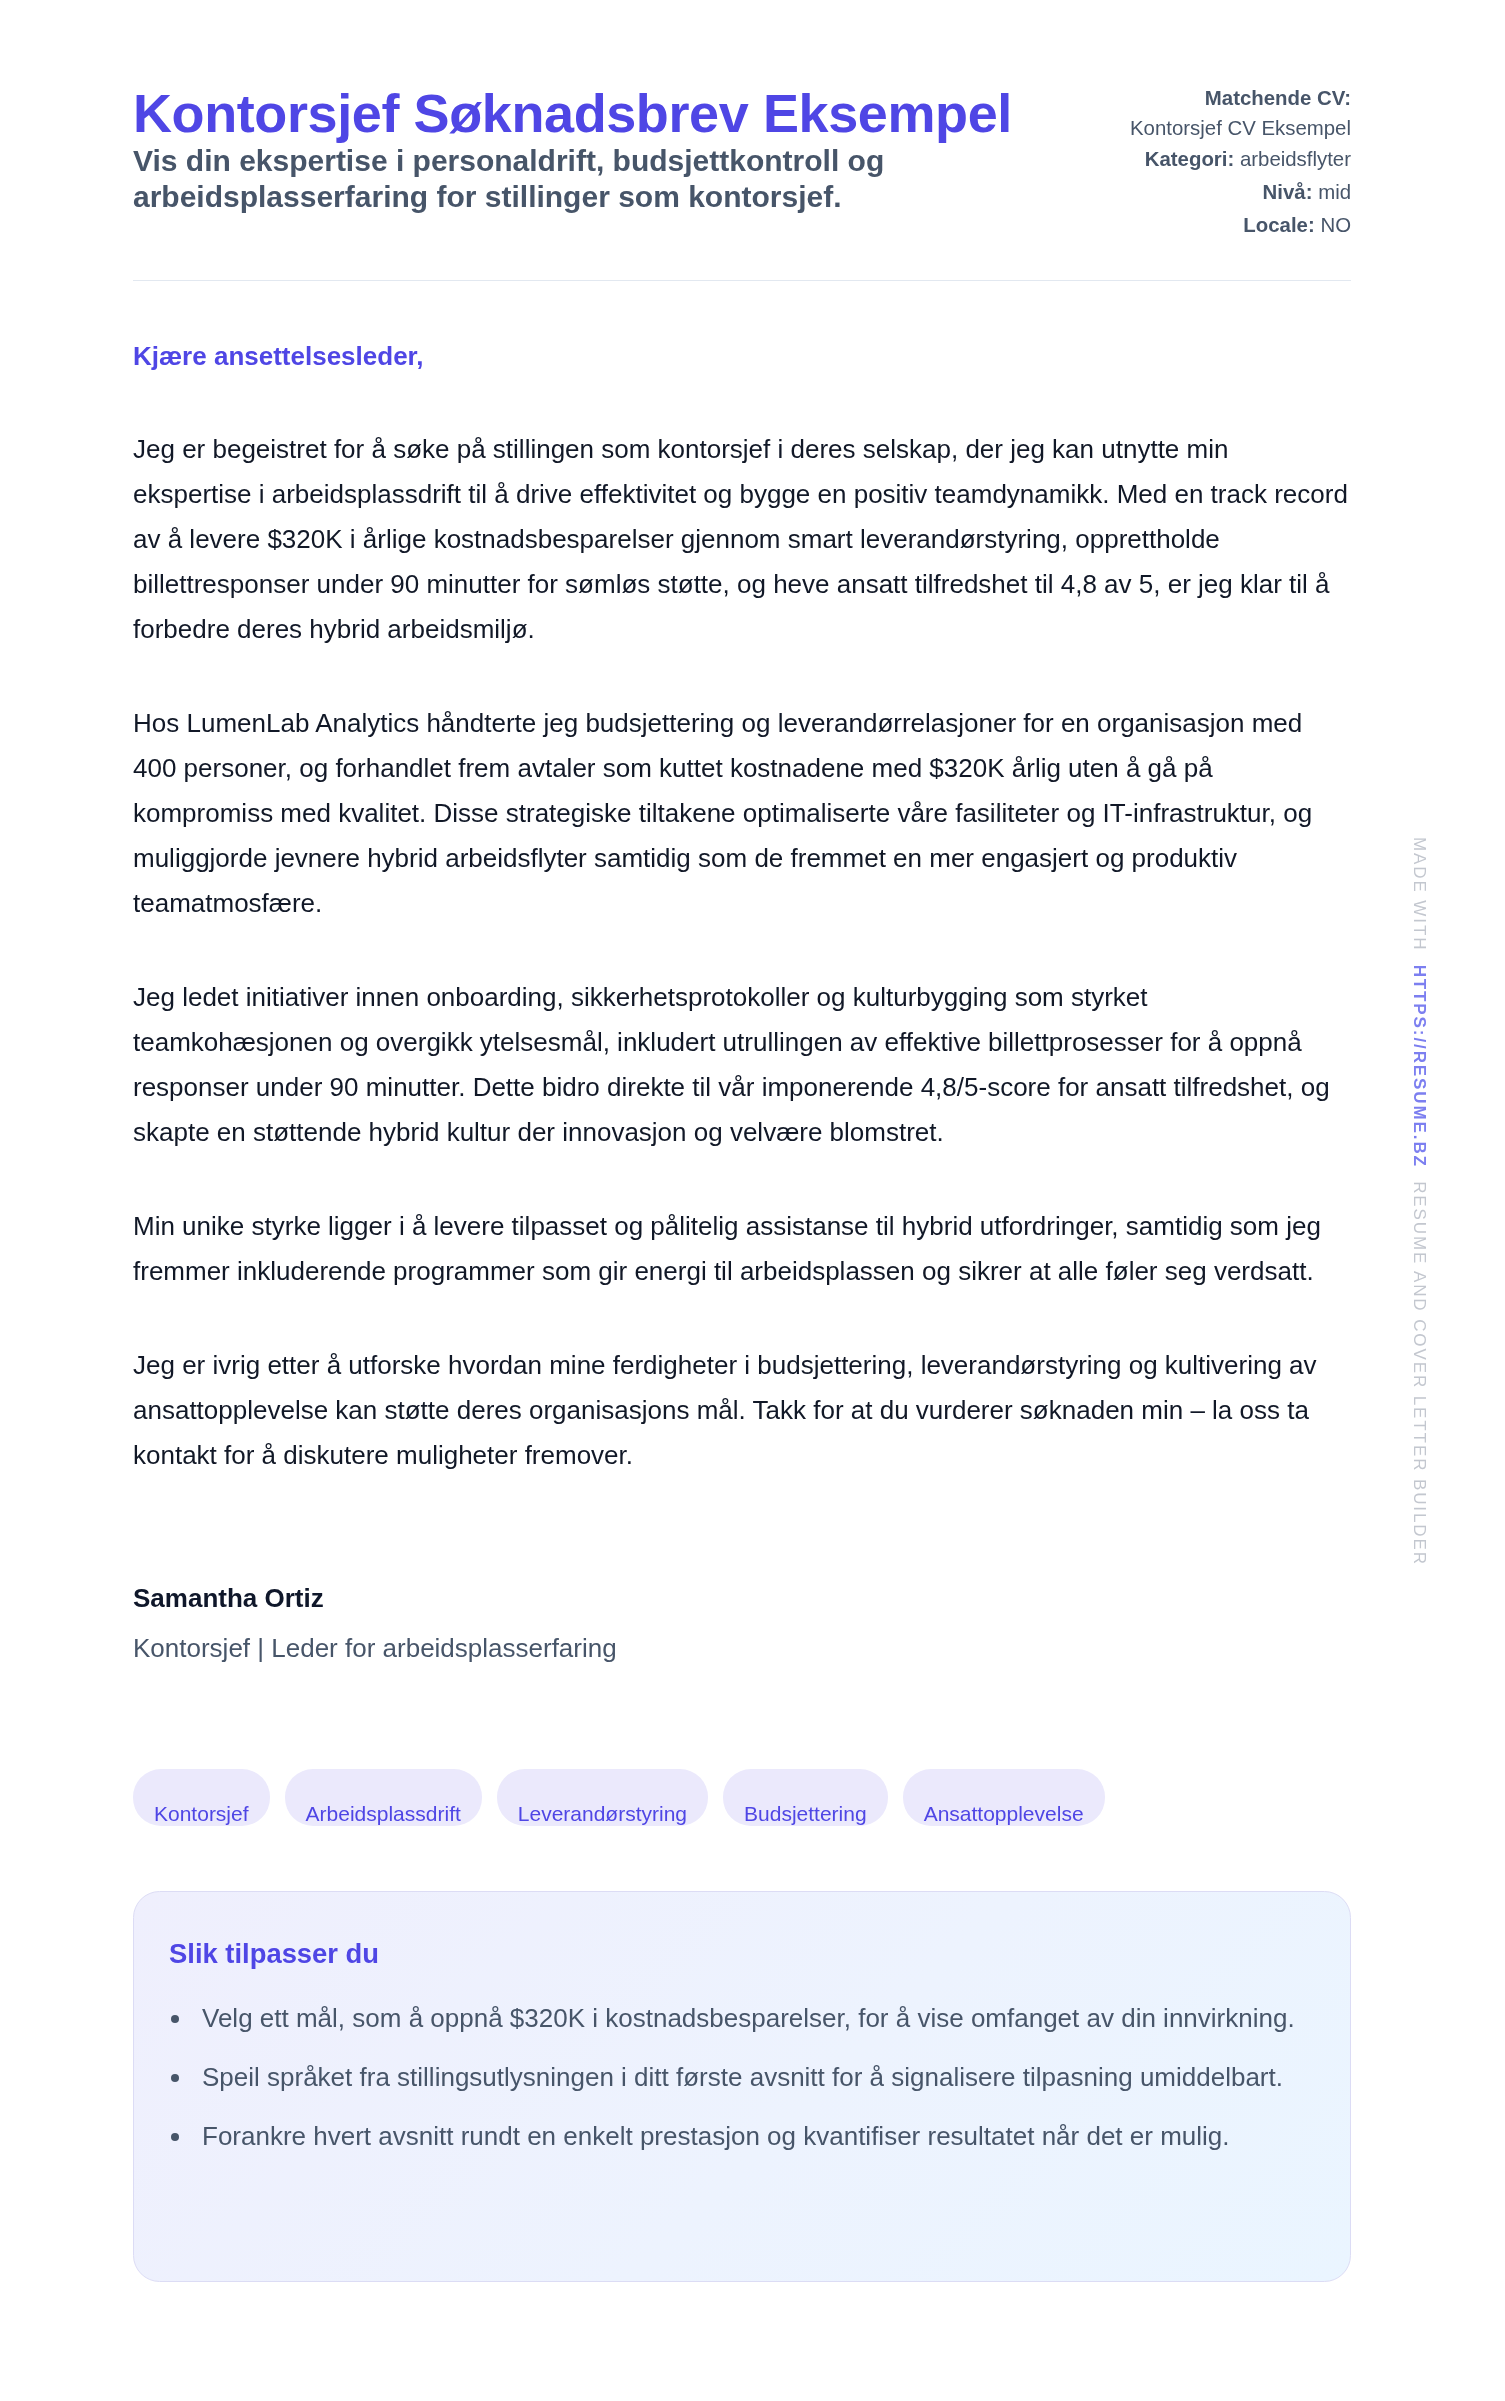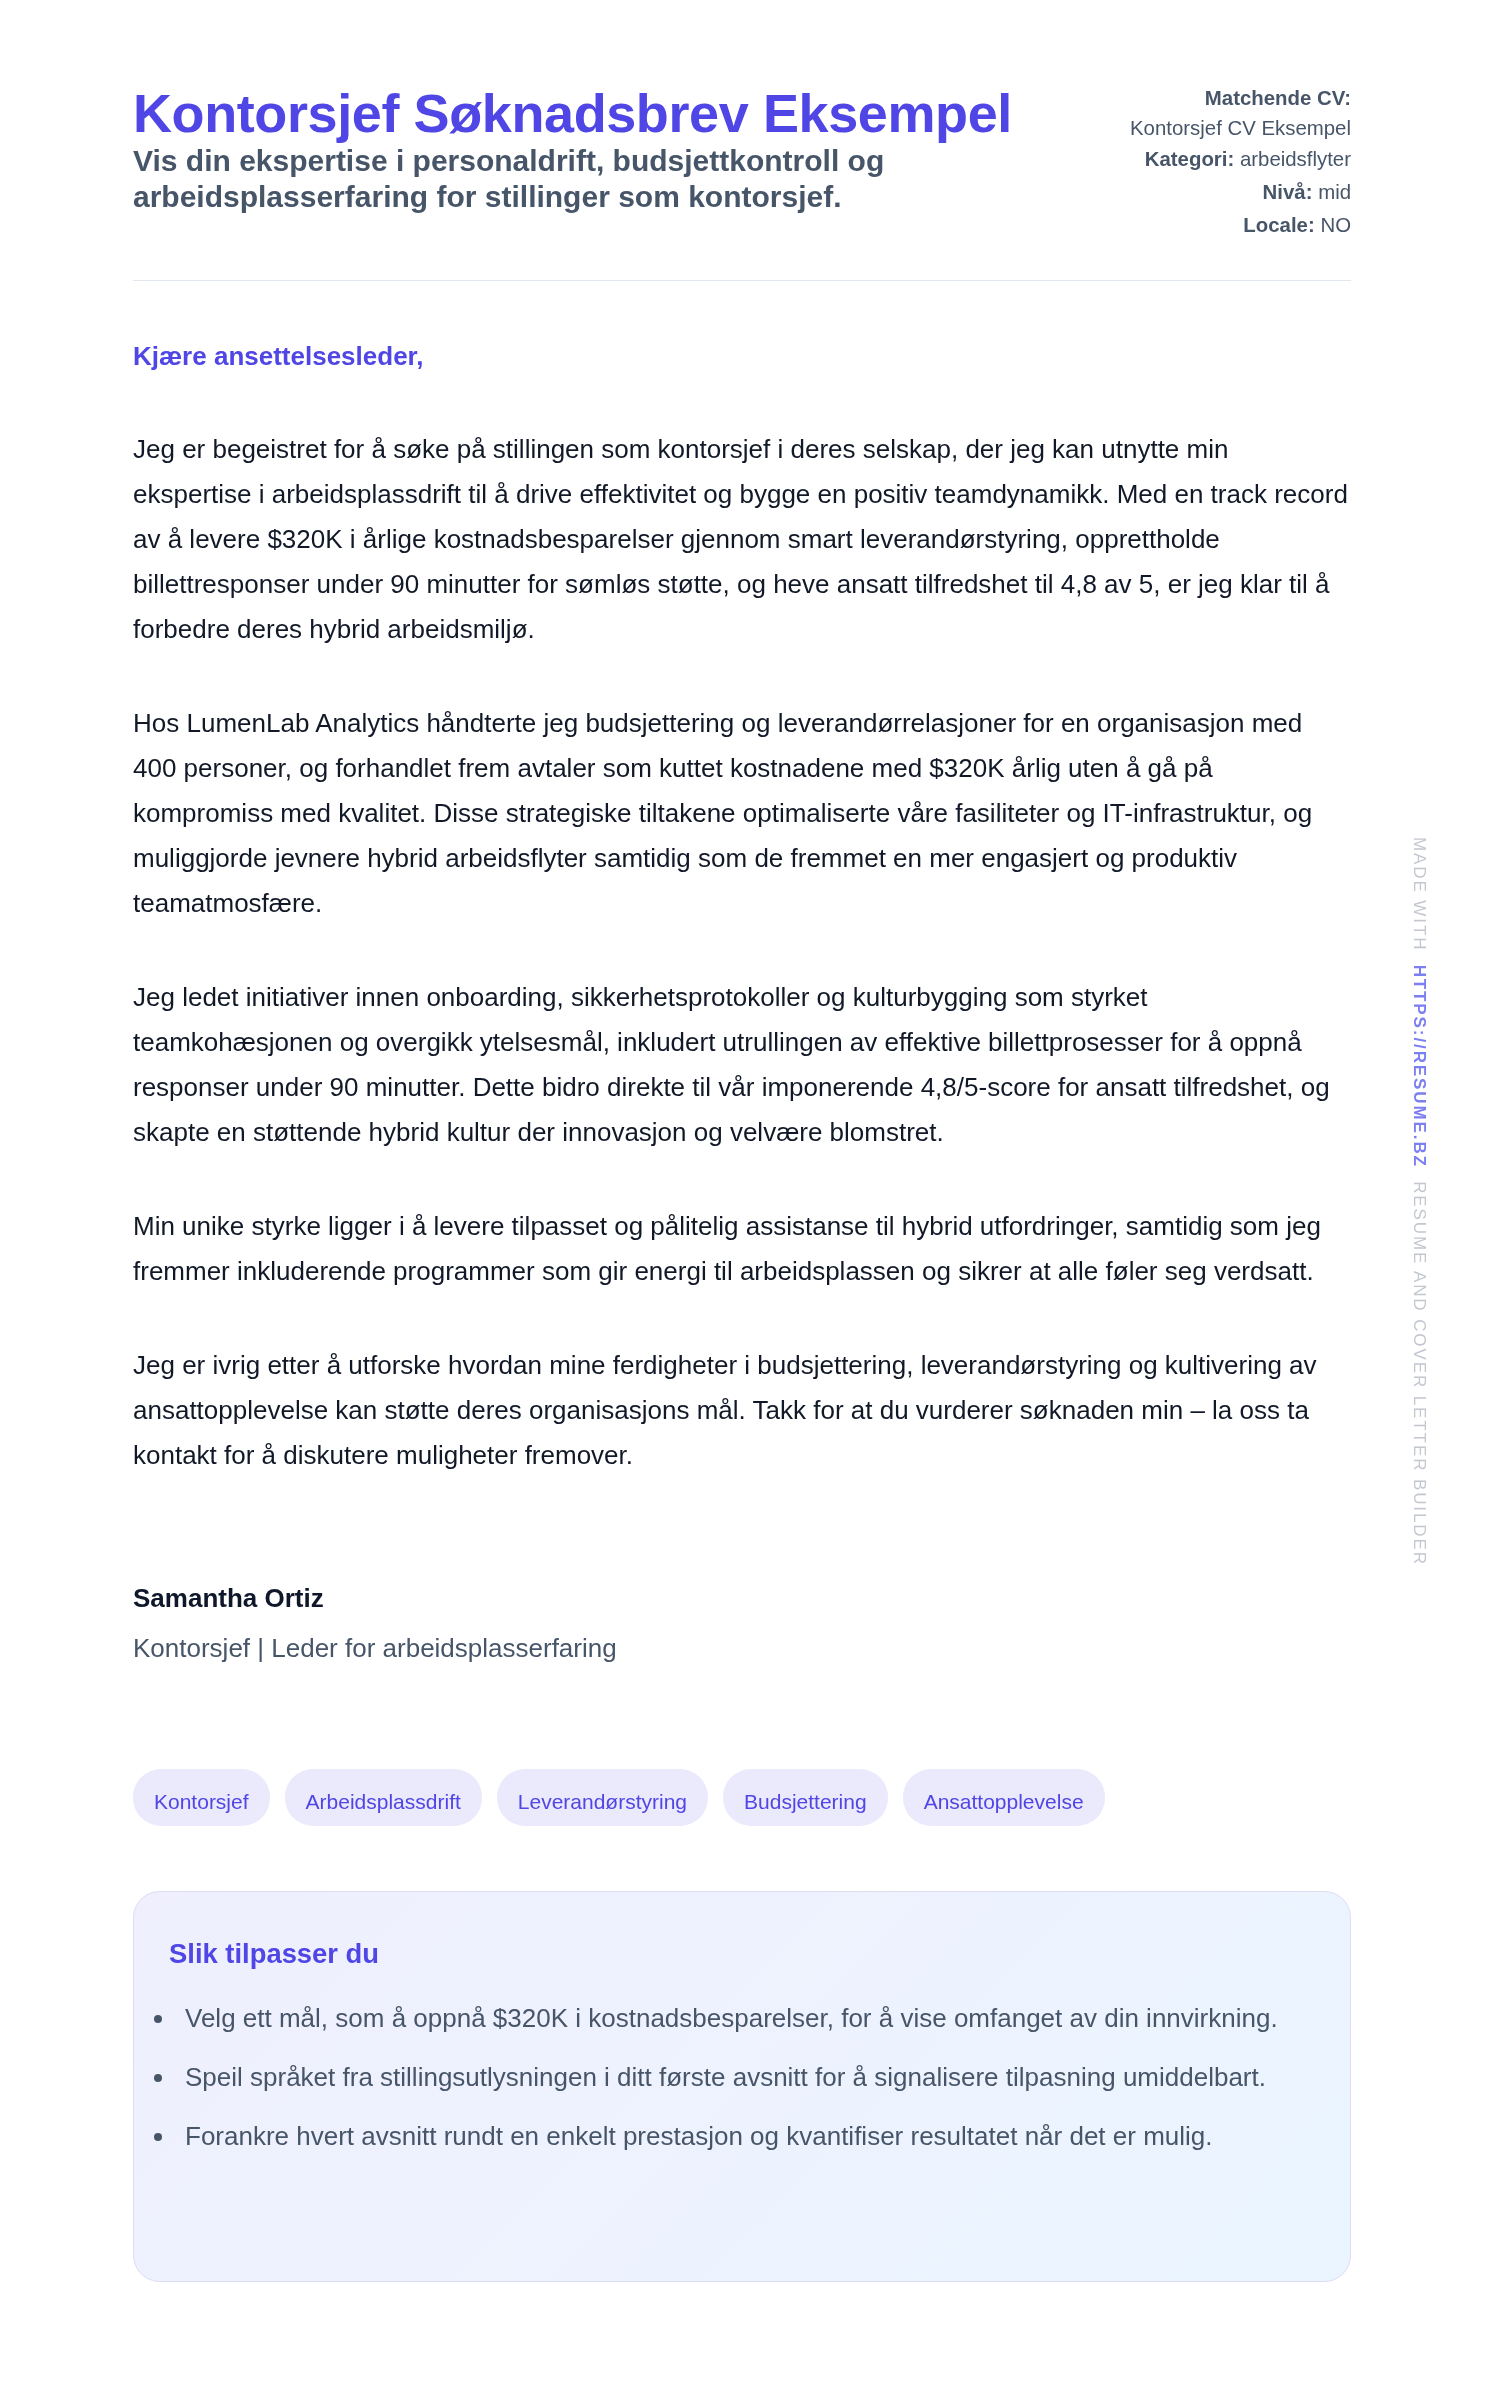--- a/index.html
+++ b/index.html
@@ -101,21 +101,21 @@
   }
   .tags {
     position: absolute;
     left: 133px;
     top: 1769px;
     display: flex;
     gap: 15px;
   }
   .tag {
     height: 57px;
-    padding: 4px 21px;
+    padding: 16px 21px;
     border-radius: 28px;
     background: #ebe9fc;
     color: #4f46e5;
     font-size: 21px;
     line-height: 57px;
     white-space: nowrap;
   }
   .tips {
     position: absolute;
     left: 133px;
@@ -130,21 +130,21 @@
     position: absolute;
     left: 35px;
     top: 44px;
     font-size: 27.4px;
     font-weight: 700;
     color: #4f46e5;
     line-height: 35px;
   }
   .tips ul {
     position: absolute;
-    left: 18px;
+    left: 35px;
     top: 104px;
     width: 1151px;
     list-style: none;
   }
   .tips li {
     position: relative;
     padding-left: 33px;
     font-size: 26px;
     line-height: 45px;
     color: #475569;

